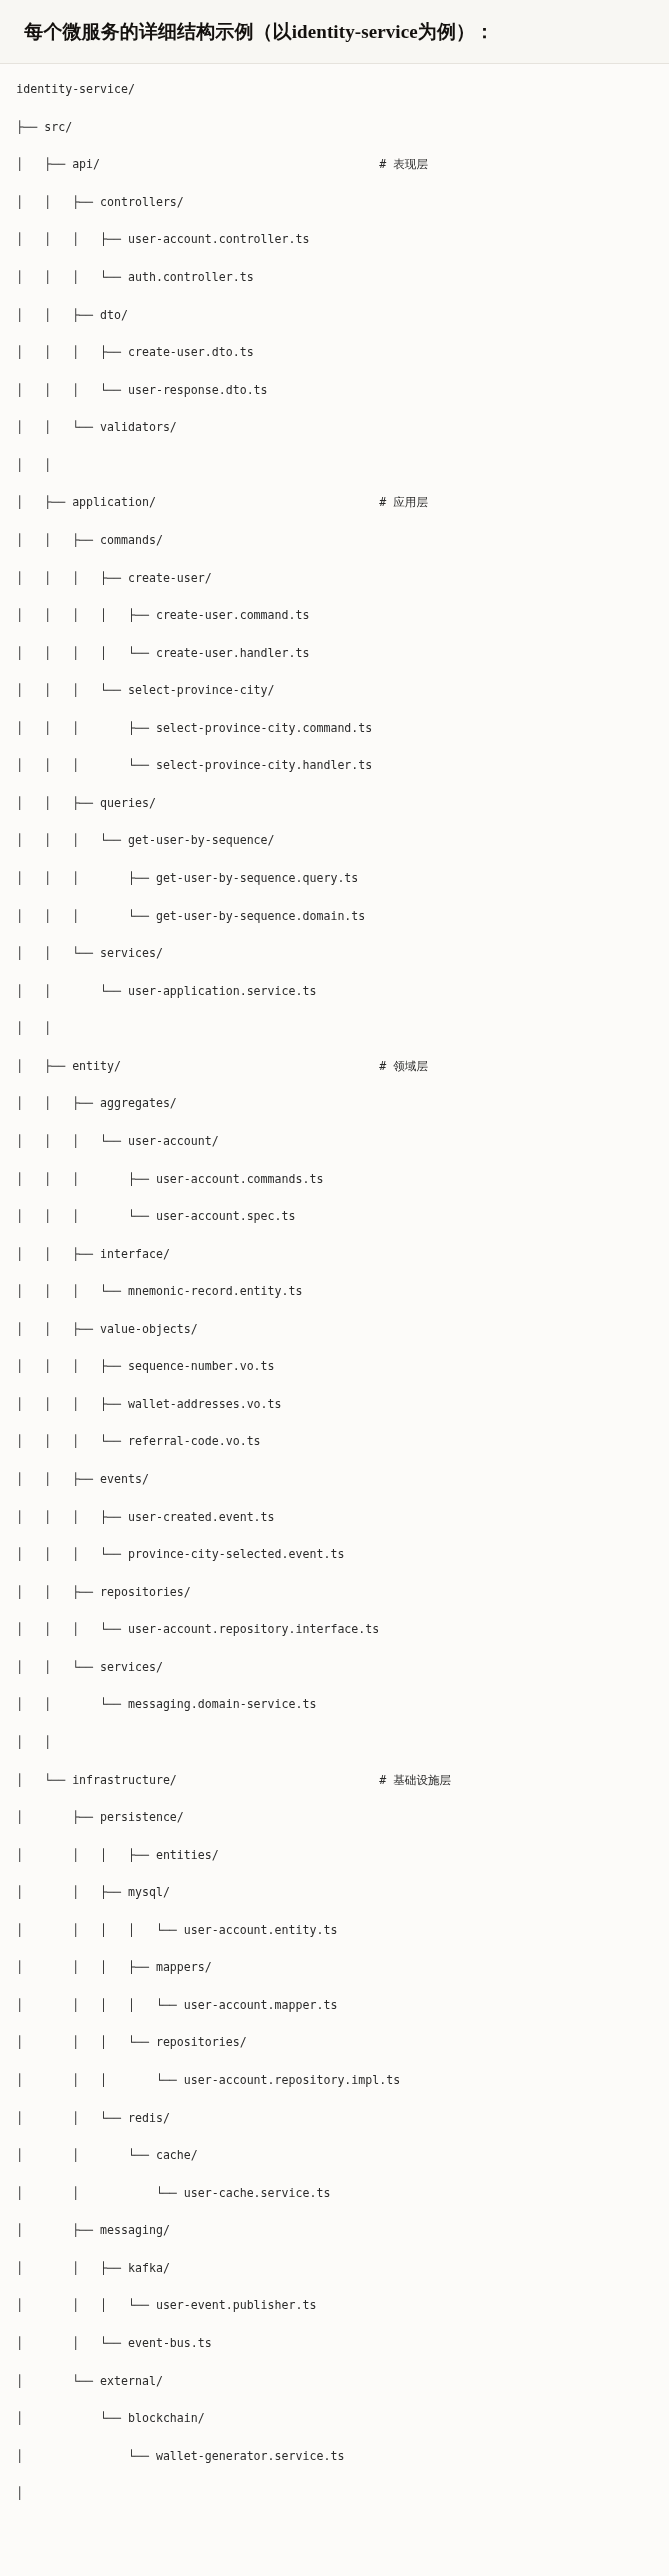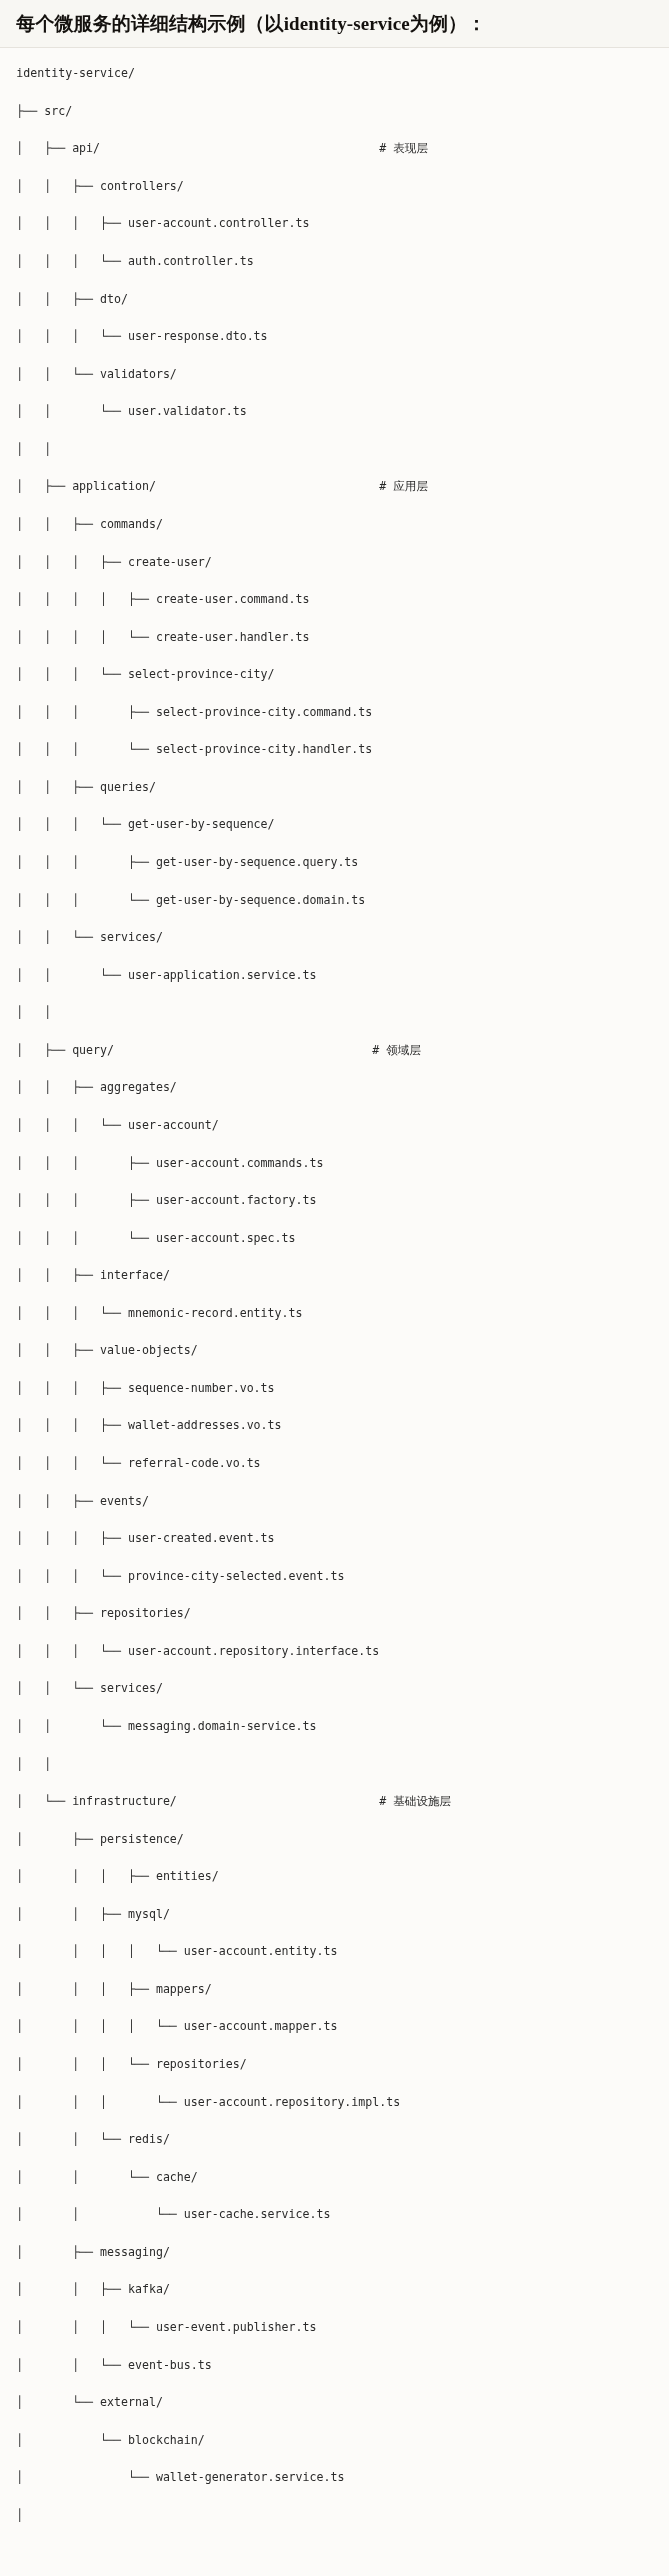--- a/index.html
+++ b/index.html
@@ -26,21 +26,21 @@
     border-bottom: 0.6px solid #e6e3dd;
     box-sizing: border-box;
   }
   .header-title {
     font-family: "Liberation Serif", serif;
     font-weight: bold;
     font-size: 19px;
     line-height: 1.35;
     color: #14110e;
     letter-spacing: 0.1px;
-    margin: 0;
+    margin: 8px;
   }
 
   
   .tree-block {
     background: #fcfbf9;
     padding: 16.3px 16.3px 19px 16.3px;
     box-sizing: border-box;
     border-bottom: 0.6px solid #e6e3dd;
   }
   pre.tree {
@@ -70,44 +70,43 @@
   </div>
 
   <div class="tree-block">
     <pre class="tree" id="tree-pre"><span class="row">identity-service/</span>
 <span class="row">├── src/</span>
 <span class="row"><span>│   ├── api/                                        </span><span class="comment"># 表现层</span></span>
 <span class="row">│   │   ├── controllers/</span>
 <span class="row">│   │   │   ├── user-account.controller.ts</span>
 <span class="row">│   │   │   └── auth.controller.ts</span>
 <span class="row">│   │   ├── dto/</span>
+<span class="row">│   │   │   ├── create-user.dto.ts</span>
 <span class="row">│   │   │   └── user-response.dto.ts</span>
 <span class="row">│   │   └── validators/</span>
-<span class="row">│   │       └── user.validator.ts</span>
 <span class="row">│   │</span>
 <span class="row"><span>│   ├── application/                                </span><span class="comment"># 应用层</span></span>
 <span class="row">│   │   ├── commands/</span>
 <span class="row">│   │   │   ├── create-user/</span>
 <span class="row">│   │   │   │   ├── create-user.command.ts</span>
 <span class="row">│   │   │   │   └── create-user.handler.ts</span>
 <span class="row">│   │   │   └── select-province-city/</span>
 <span class="row">│   │   │       ├── select-province-city.command.ts</span>
 <span class="row">│   │   │       └── select-province-city.handler.ts</span>
 <span class="row">│   │   ├── queries/</span>
 <span class="row">│   │   │   └── get-user-by-sequence/</span>
 <span class="row">│   │   │       ├── get-user-by-sequence.query.ts</span>
 <span class="row">│   │   │       └── get-user-by-sequence.domain.ts</span>
 <span class="row">│   │   └── services/</span>
 <span class="row">│   │       └── user-application.service.ts</span>
 <span class="row">│   │</span>
-<span class="row"><span>│   ├── query/                                     </span><span class="comment"># 领域层</span></span>
+<span class="row"><span>│   ├── entity/                                     </span><span class="comment"># 领域层</span></span>
 <span class="row">│   │   ├── aggregates/</span>
 <span class="row">│   │   │   └── user-account/</span>
 <span class="row">│   │   │       ├── user-account.commands.ts</span>
-<span class="row">│   │   │       ├── user-account.factory.ts</span>
 <span class="row">│   │   │       └── user-account.spec.ts</span>
 <span class="row">│   │   ├── interface/</span>
 <span class="row">│   │   │   └── mnemonic-record.entity.ts</span>
 <span class="row">│   │   ├── value-objects/</span>
 <span class="row">│   │   │   ├── sequence-number.vo.ts</span>
 <span class="row">│   │   │   ├── wallet-addresses.vo.ts</span>
 <span class="row">│   │   │   └── referral-code.vo.ts</span>
 <span class="row">│   │   ├── events/</span>
 <span class="row">│   │   │   ├── user-created.event.ts</span>
 <span class="row">│   │   │   └── province-city-selected.event.ts</span>

